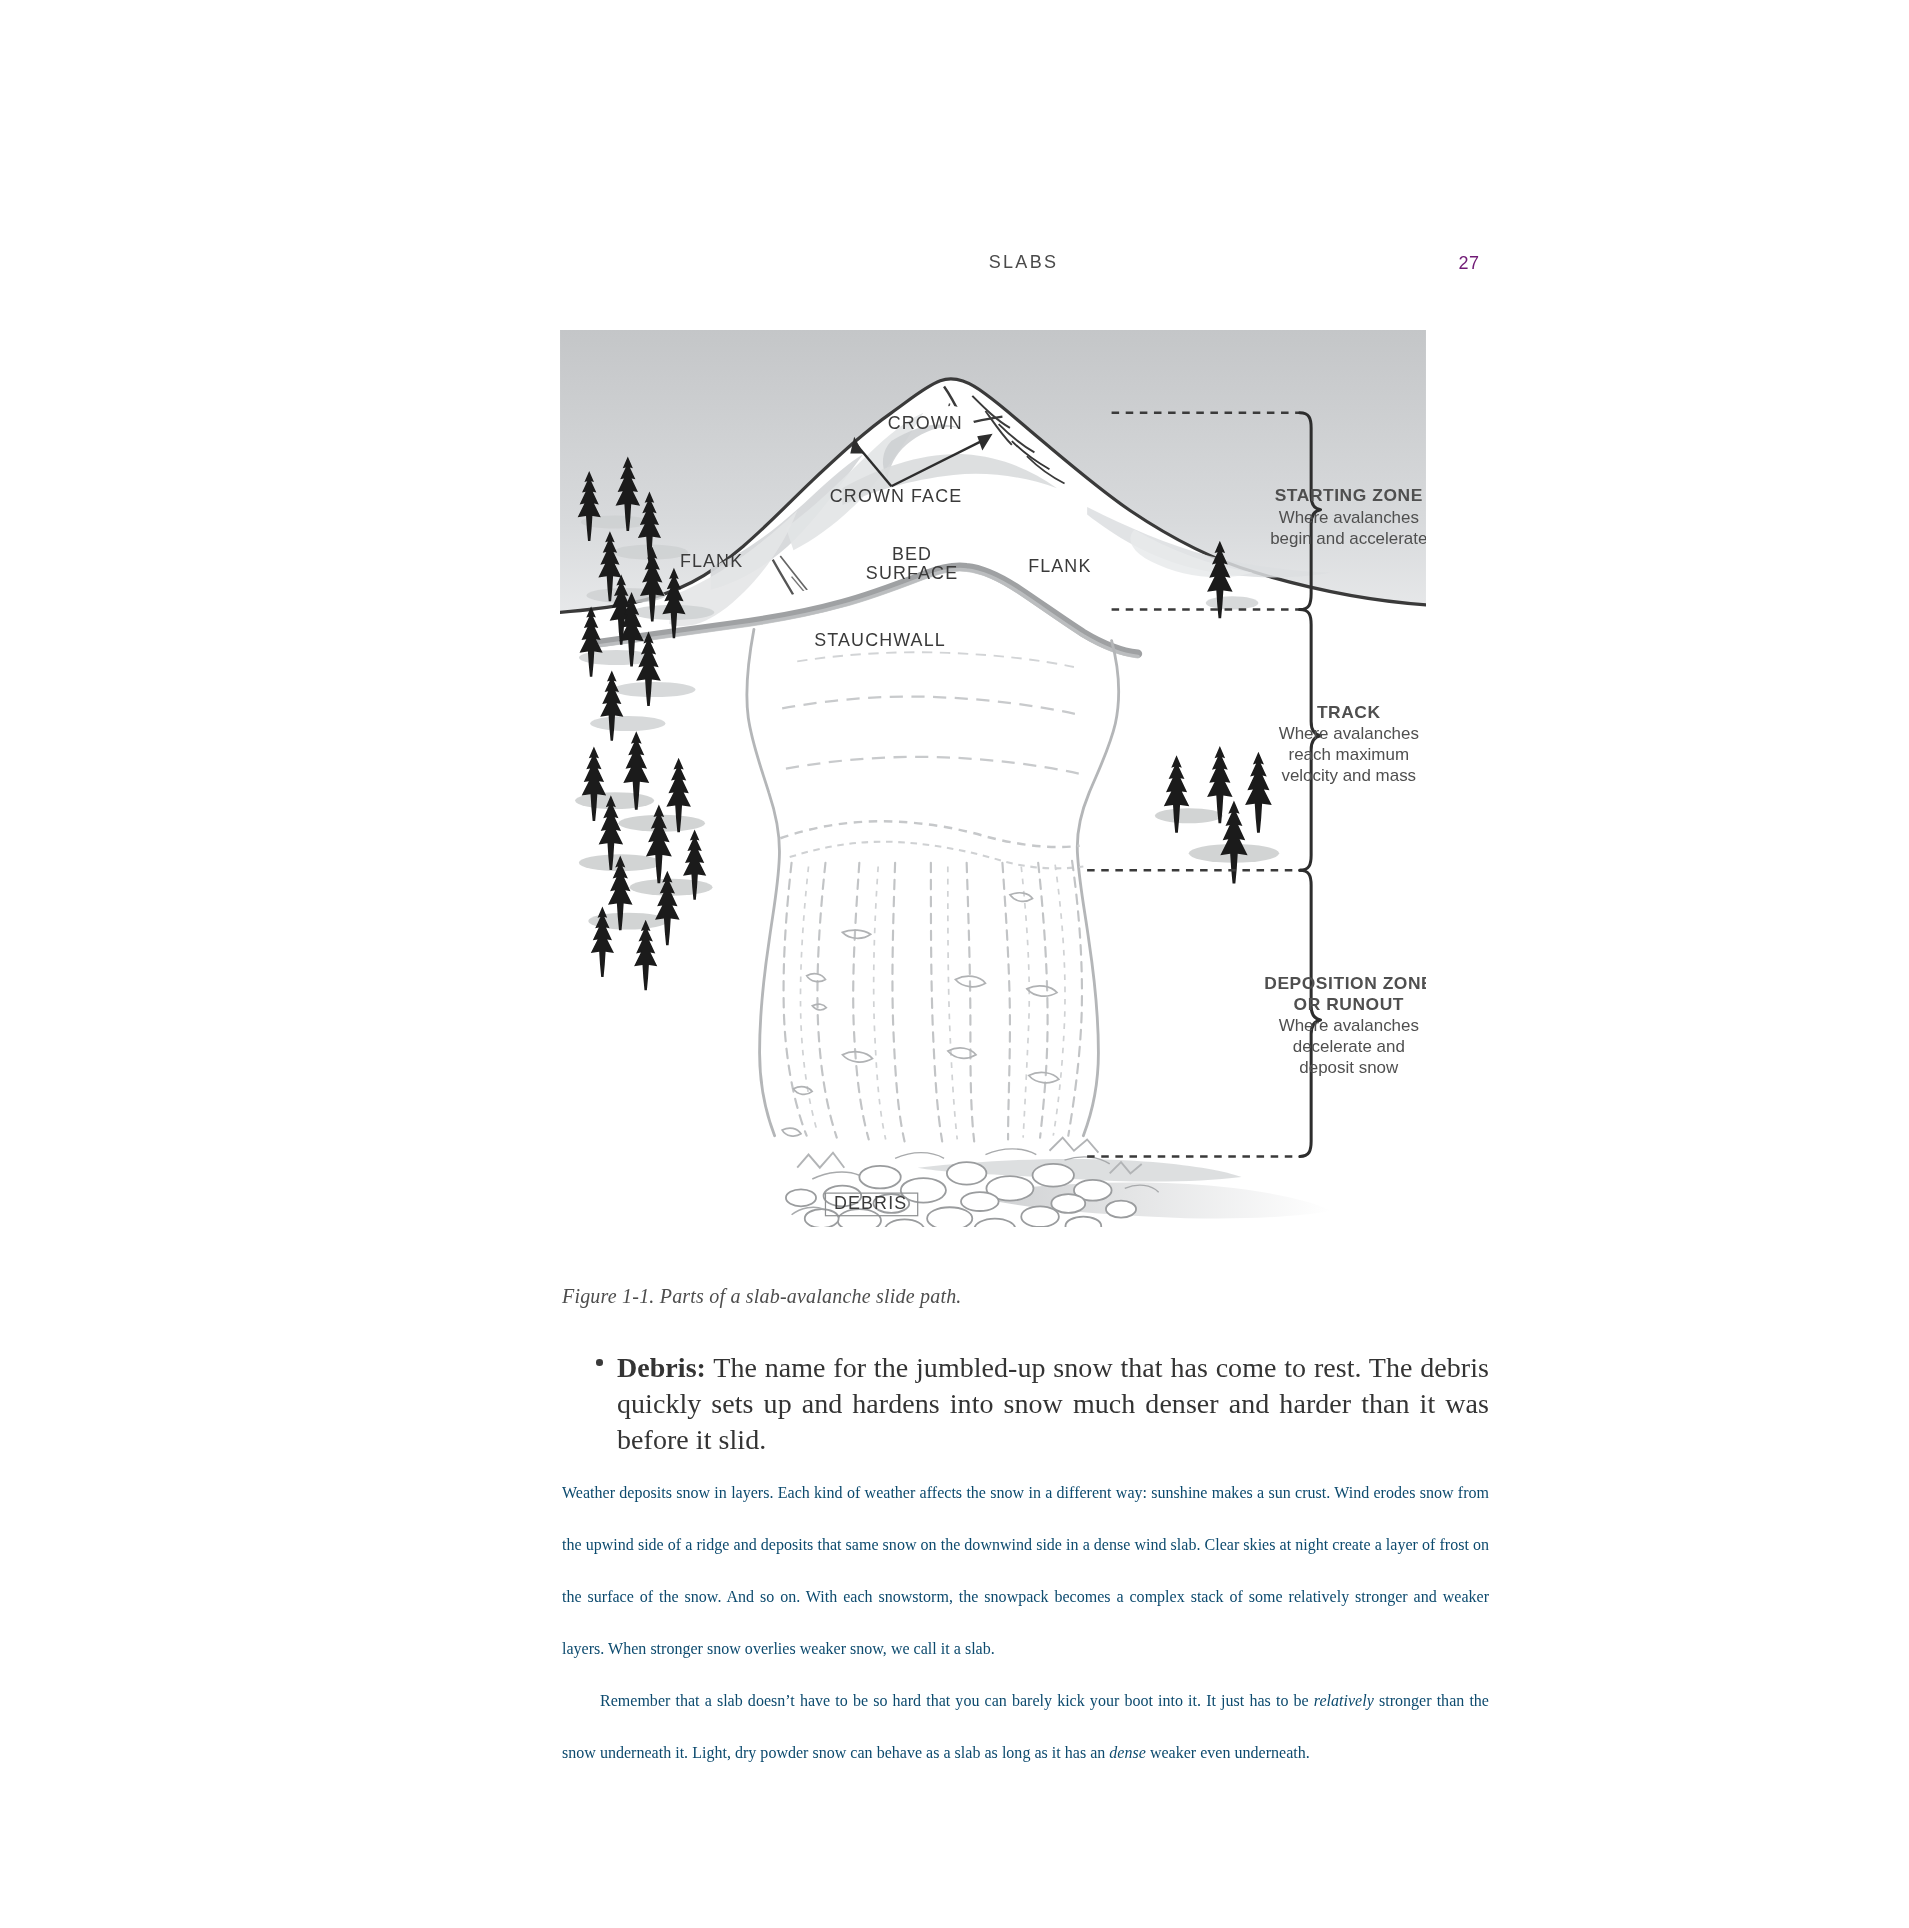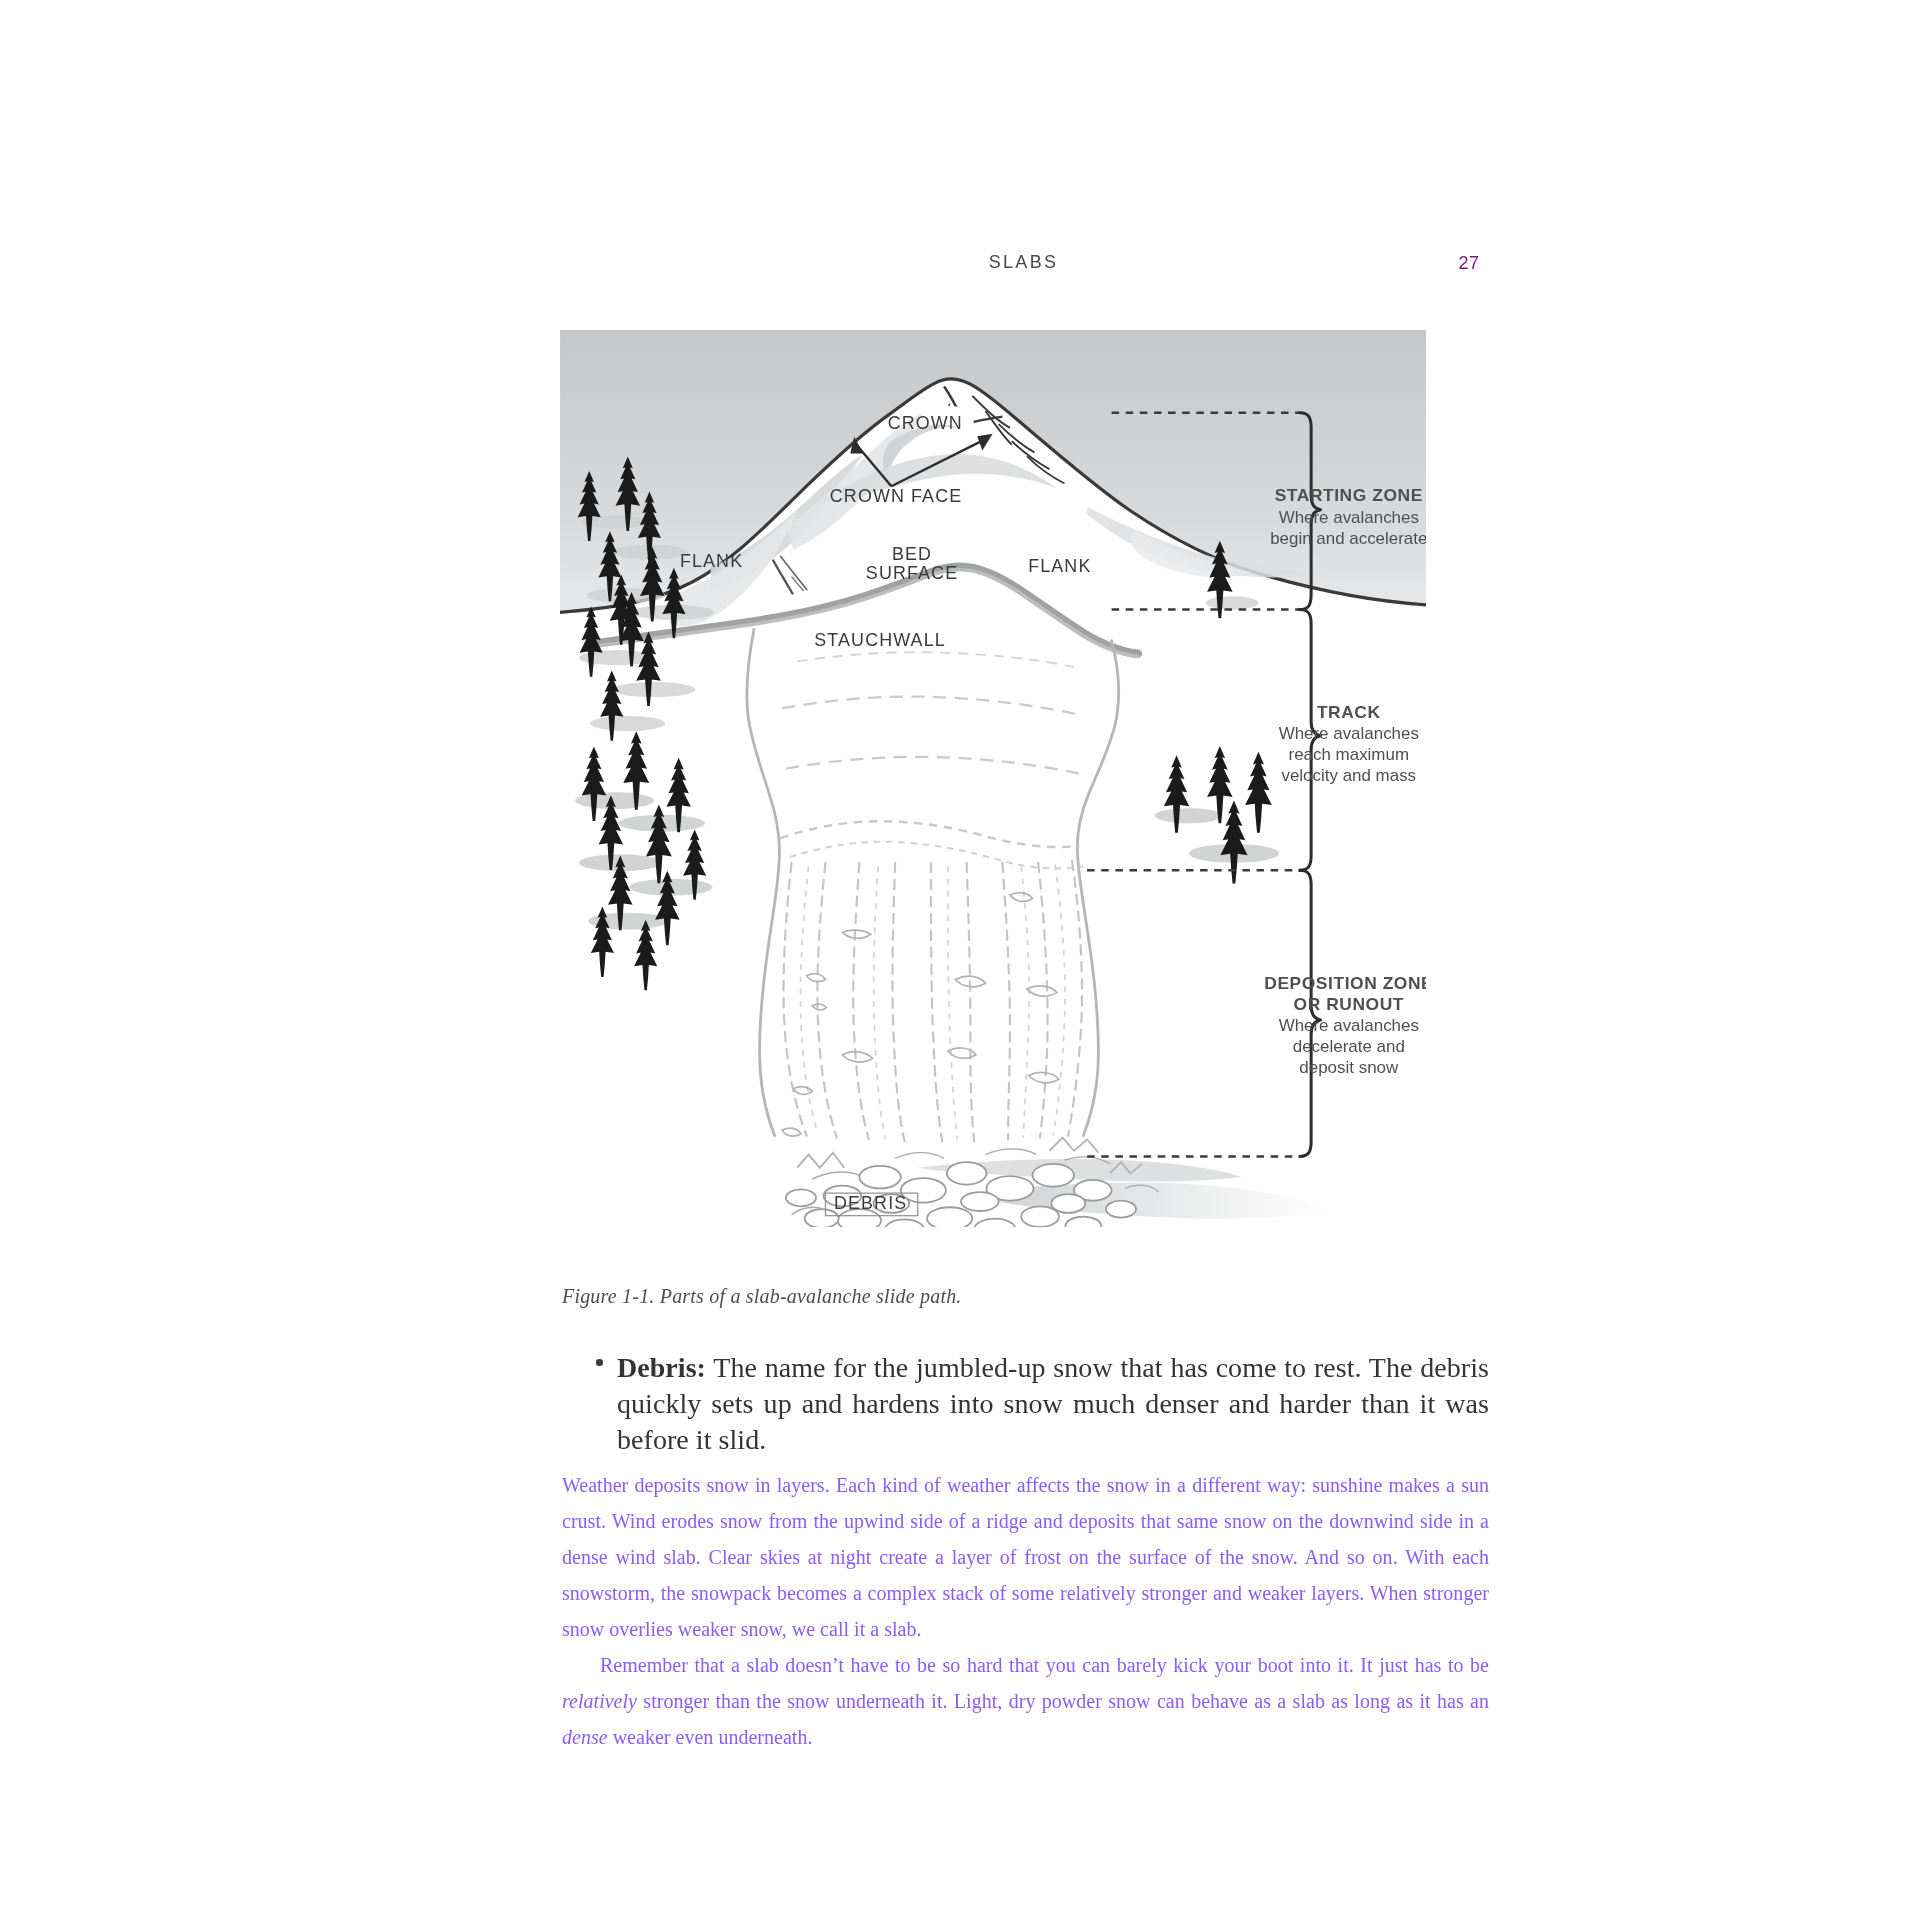--- a/index.html
+++ b/index.html
@@ -29,21 +29,21 @@
   .bullet-row{position:relative;padding-left:55px;margin-bottom:9.4px;}
   .bullet-dot{position:absolute;left:34px;top:9.4px;width:6.6px;height:6.6px;border-radius:50%;
       background:#3a3a3a;}
   .bullet-text{font-size:28px;line-height:36px;color:#343434;text-align:justify;
       letter-spacing:0.05px;}
   .bullet-text b{font-weight:bold;}
 
   .subhead{margin-top:32px;margin-left:36px;font-family:"Liberation Sans",sans-serif;
       font-style:italic;font-size:23.5px;color:#55595c;letter-spacing:0.2px;}
 
-  .para{font-size:20px;line-height:36px;color:#8b5cf6;text-align:justify;
+  .para{font-size:16px;line-height:52px;color:#0c4a6e;text-align:justify;
       margin-top:5.6px;letter-spacing:0.02px;}
   .para.indent{text-indent:38px;margin-top:0;}
   .para i{font-style:italic;}
 </style>
 </head>
 <body>
 
 <div class="page">
 
   <div class="runhead">

